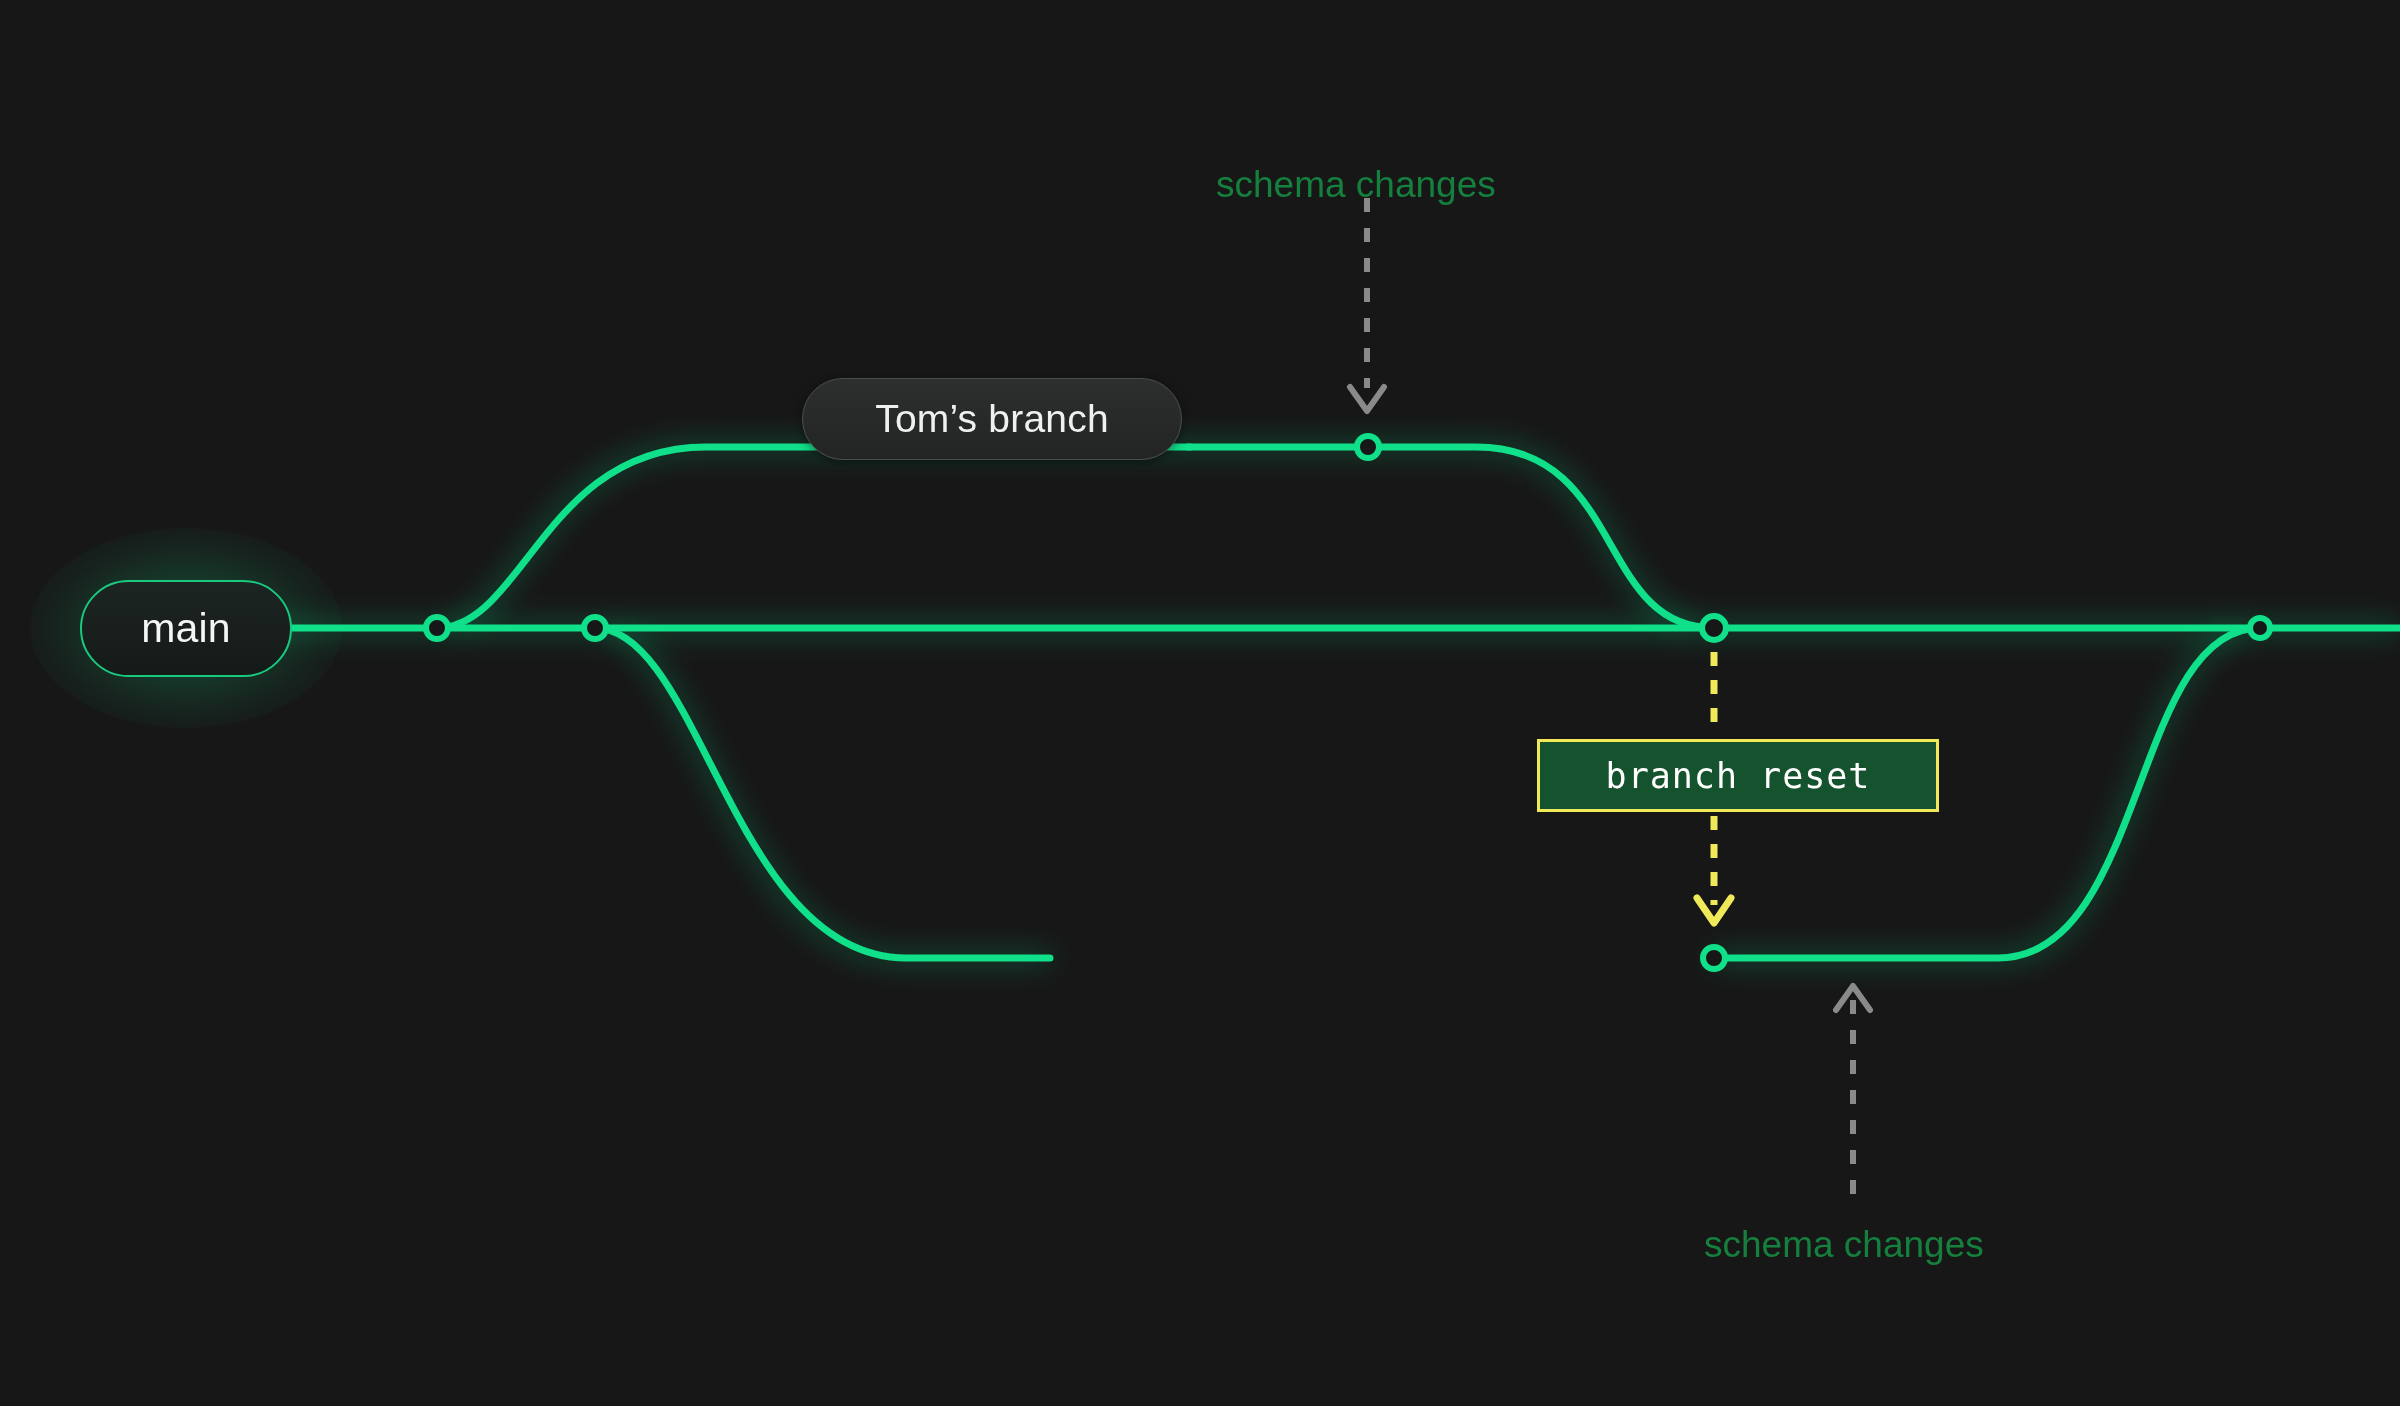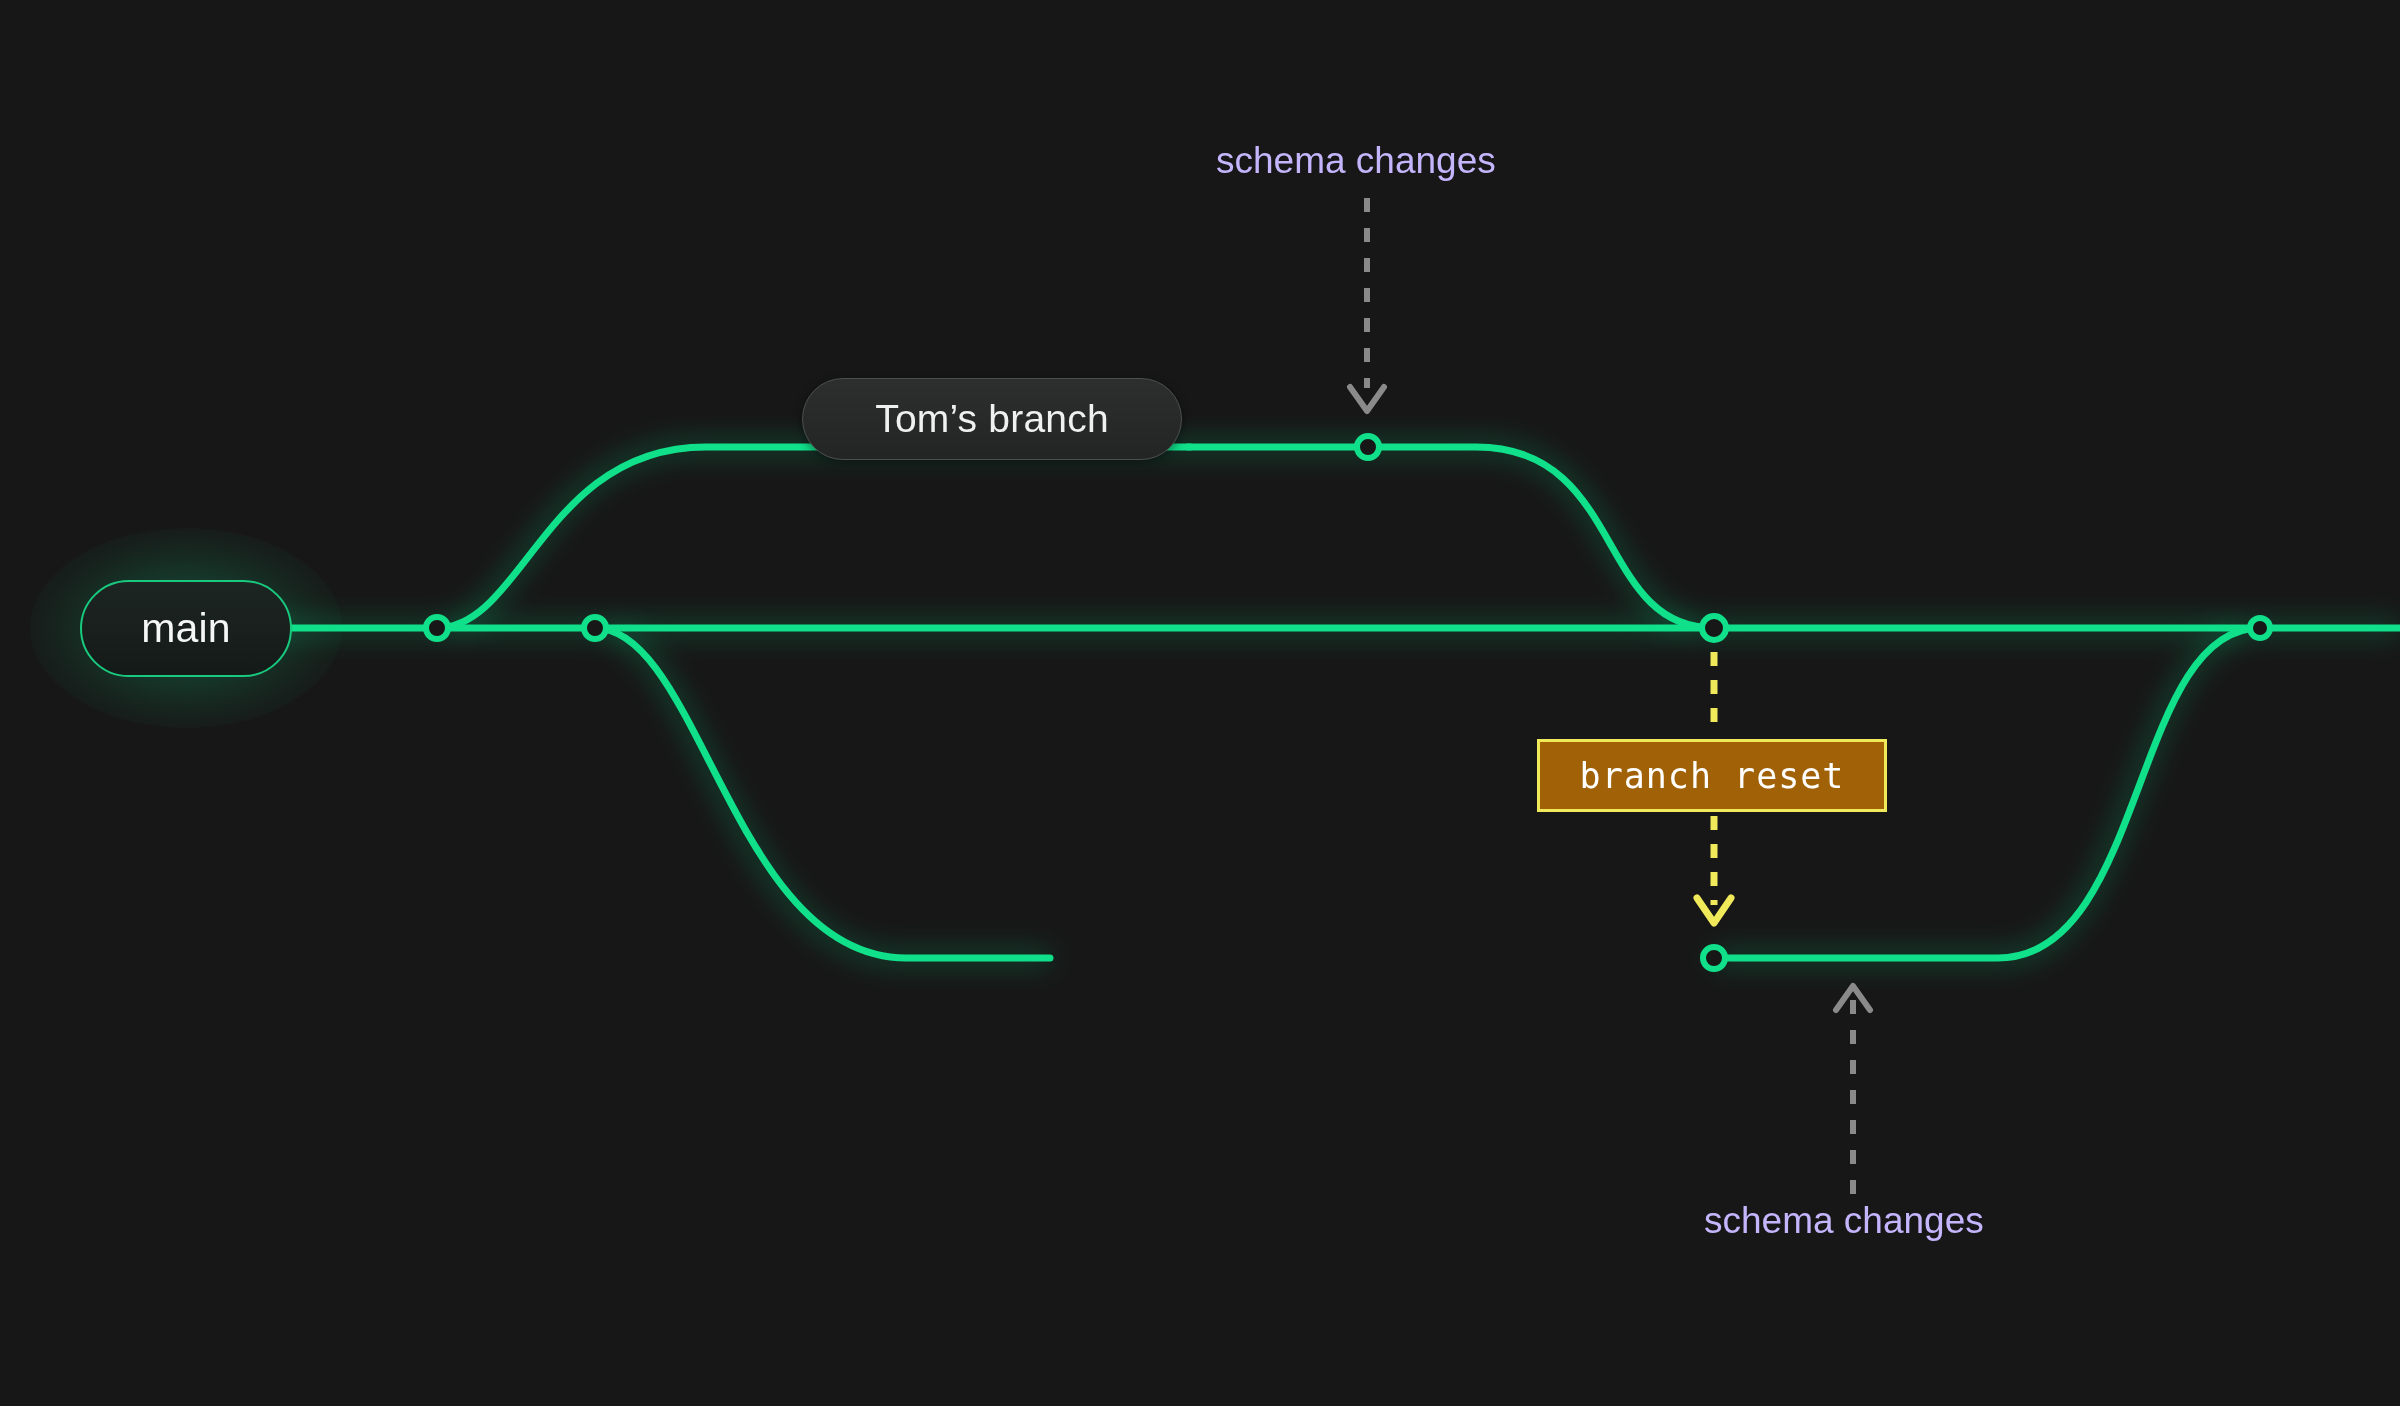--- a/index.html
+++ b/index.html
@@ -85,42 +85,43 @@
     top: 901px;
     width: 390px;
     height: 82px;
   }
 
   
   .callout {
     position: absolute;
     left: 1537px;
     top: 739px;
-    width: 350px;
+    width: 402px;
     height: 73px;
     box-sizing: border-box;
     display: flex;
     align-items: center;
     justify-content: center;
-    background: #a16207;
+    background: #14532d;
     border: 3px solid #f0ea5b;
     color: #ffffff;
     font-family: "DejaVu Sans Mono", "Liberation Mono", monospace;
     font-size: 35px;
     letter-spacing: 1px;
     z-index: 8;
   }
 
   
   .annot {
     position: absolute;
-    color: #c4b5fd;
+    color: #15803d;
     font-size: 37px;
     white-space: nowrap;
     z-index: 7;
+    margin-top: 24px;
   }
   .annot-top  { left: 1216px; top: 140px; }
   .annot-bot  { left: 1704px; top: 1200px; }
 </style>
 </head>
 <body>
 
 <div id="stage">
 
   <div class="pill-main-glow"></div>

